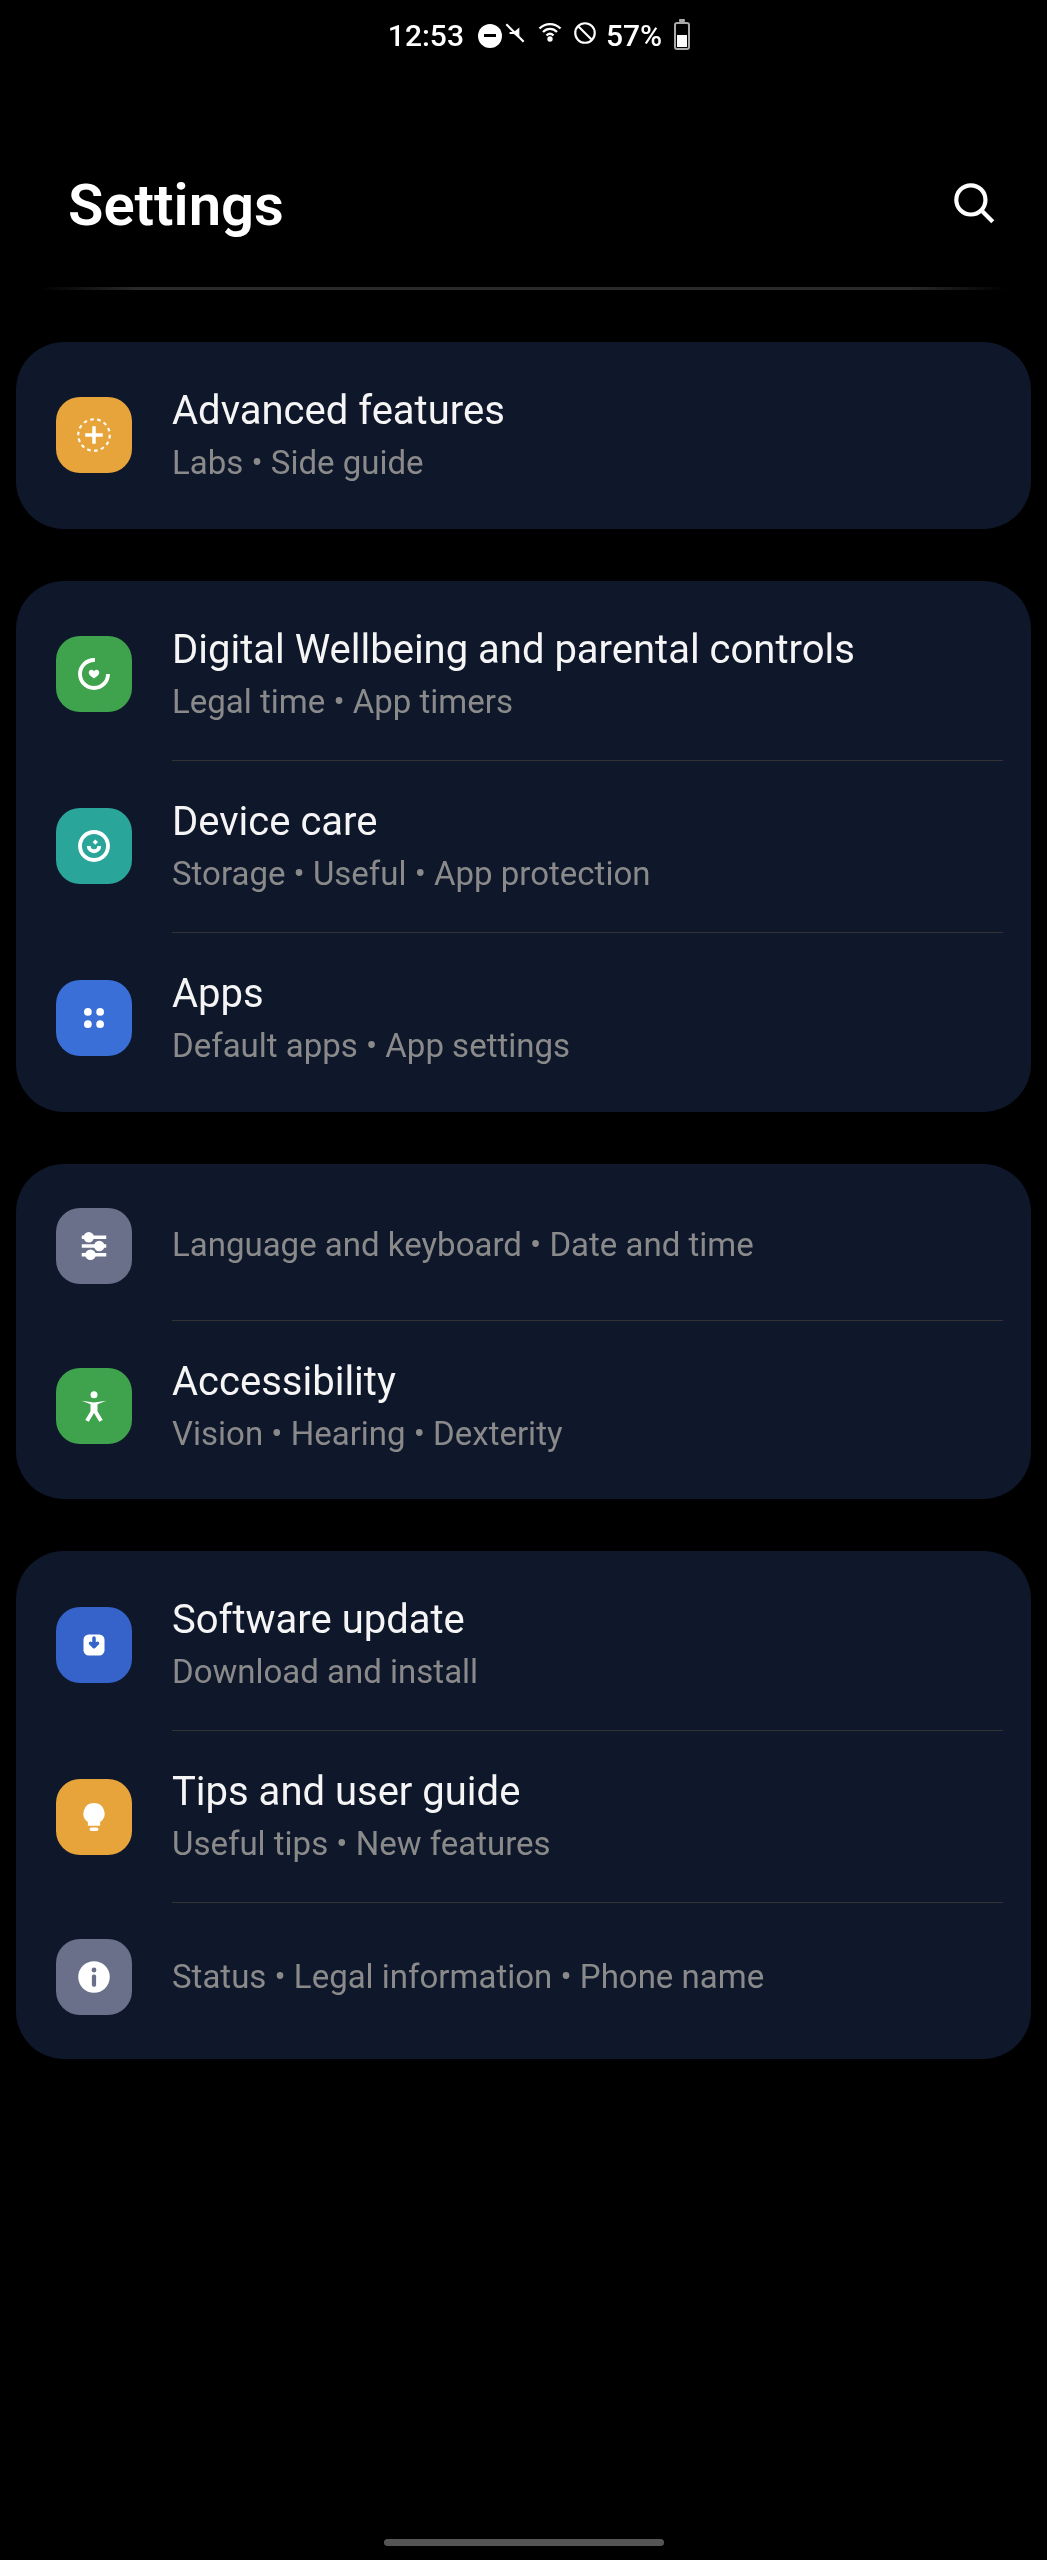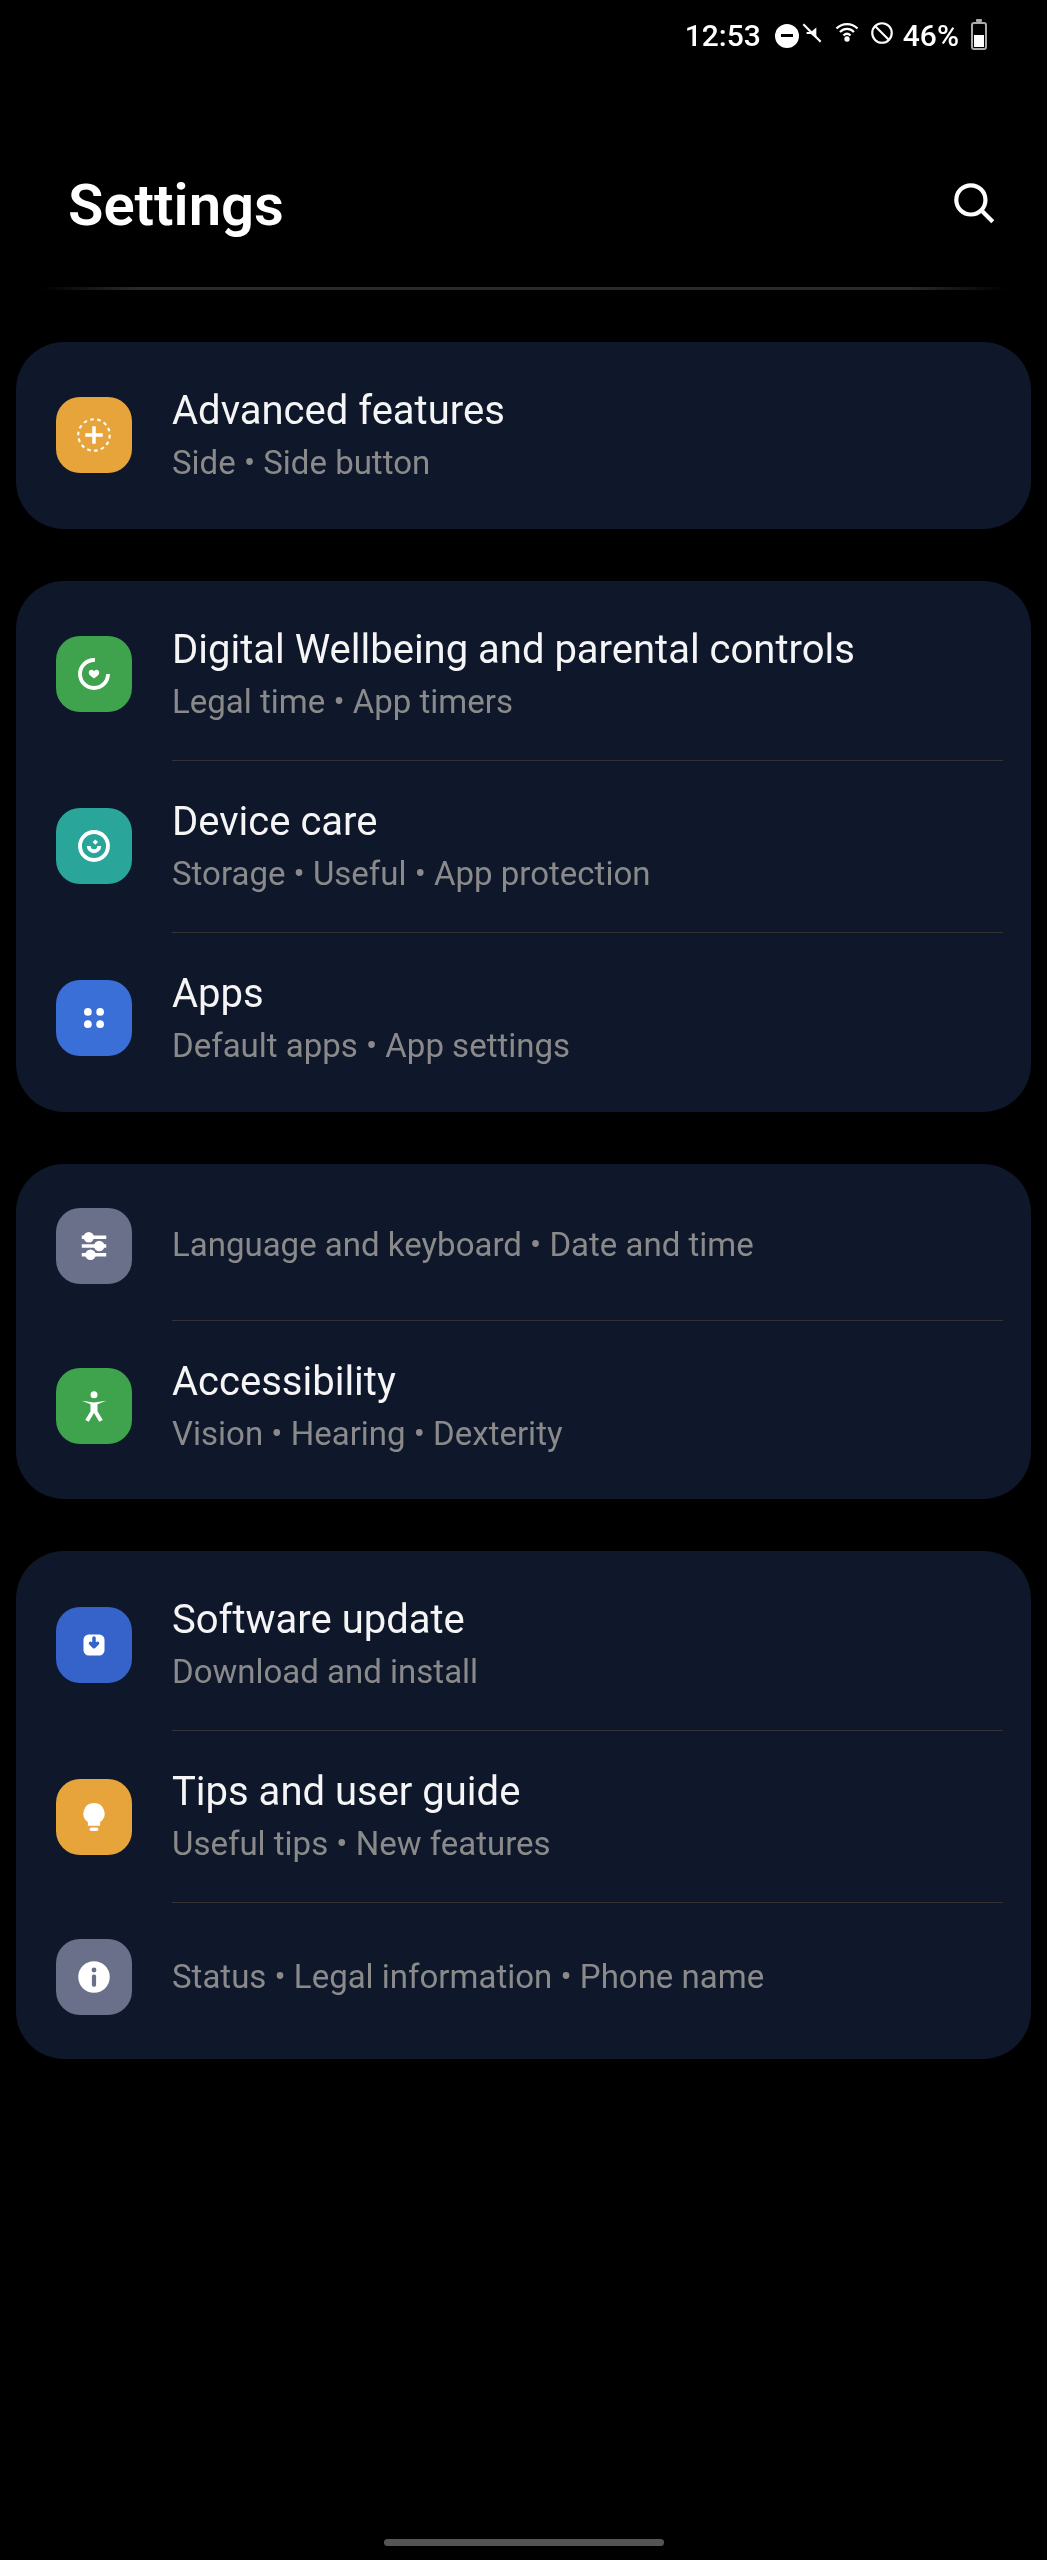--- a/index.html
+++ b/index.html
@@ -7,21 +7,21 @@
     width: 1047px;
     height: 2560px;
     background: #000000;
     font-family: -apple-system, BlinkMacSystemFont, "Segoe UI", Roboto, sans-serif;
     color: #ffffff;
     overflow: hidden;
     position: relative;
   }
   .status-bar {
     display: flex;
-    justify-content: flex-end;
+    justify-content: center;
     align-items: center;
     padding: 18px 60px 18px 56px;
     font-size: 30px;
     font-weight: 500;
     margin-left: 35px;
   }
   .status-left { display: flex; align-items: center; gap: 14px; }
   .status-right { display: flex; align-items: center; gap: 8px; }
   .dnd-circle {
     width: 24px; height: 24px; border-radius: 50%;
@@ -131,21 +131,21 @@
           <path d="M9 15c1.8-1.8 4.2-1.8 6 0"></path>
           <circle cx="12" cy="18" r="1.3" fill="#fff"></circle>
         </svg>
     </span>
     <span>
       <svg viewBox="0 0 24 24" width="26" height="26" fill="none" stroke="#fff" stroke-width="2">
           <circle cx="12" cy="12" r="9"></circle>
           <line x1="6" y1="6" x2="18" y2="18"></line>
         </svg>
     </span>
-    <span>46%</span>
+    <span>57%</span>
     <span class="battery-icon"></span>
   </div>
 </div>
 
 <div class="header">
   <div class="header-title">Settings</div>
   <div class="search-icon">
     <svg viewBox="0 0 24 24" fill="none" stroke="#fff" stroke-width="2">
         <circle cx="10.5" cy="10.5" r="7"></circle>
         <line x1="16" y1="16" x2="21" y2="21"></line>
@@ -158,21 +158,21 @@
 <div class="group">
   <div class="item">
     <div class="item-icon bg-orange">
       <svg viewBox="0 0 24 24" fill="#fff">
           <circle cx="12" cy="12" r="9" fill="none" stroke="#fff" stroke-width="1.2" stroke-dasharray="2 2"></circle>
           <path d="M12 7v10M7 12h10" stroke="#fff" stroke-width="2"></path>
         </svg>
     </div>
     <div class="item-text">
       <div class="item-title">Advanced features</div>
-      <div class="item-sub">Side  •  Side button</div>
+      <div class="item-sub">Labs  •  Side guide</div>
     </div>
   </div>
 </div>
 
 <div class="group">
   <div class="item">
     <div class="item-icon bg-green">
       <svg viewBox="0 0 24 24" fill="none" stroke="#fff" stroke-width="2.2">
           <circle cx="12" cy="12" r="8" stroke-dasharray="38 12"></circle>
           <path d="M12 10.5c-1-1.5-3-1-3 .8 0 1.6 3 3.2 3 3.2s3-1.6 3-3.2c0-1.8-2-2.3-3-.8z" fill="#fff" stroke="none"></path>

